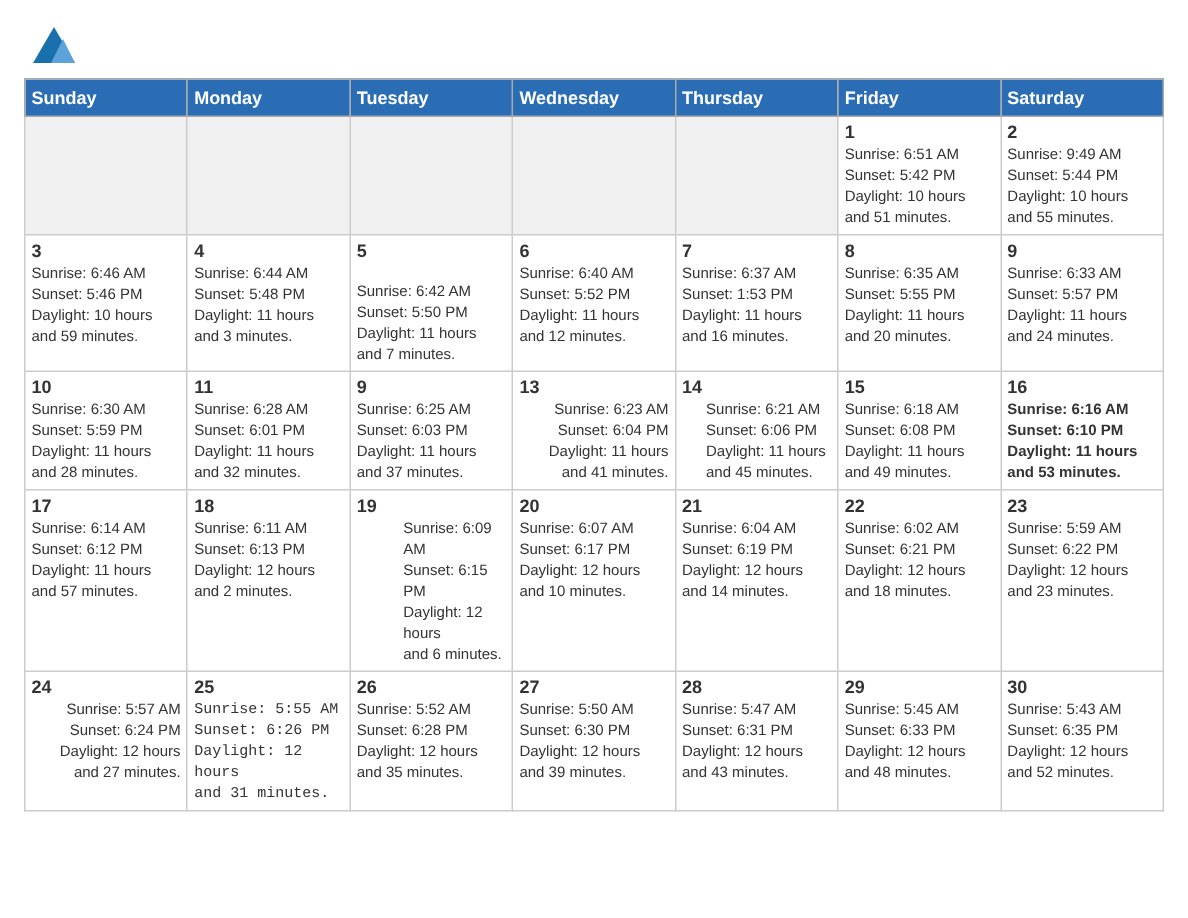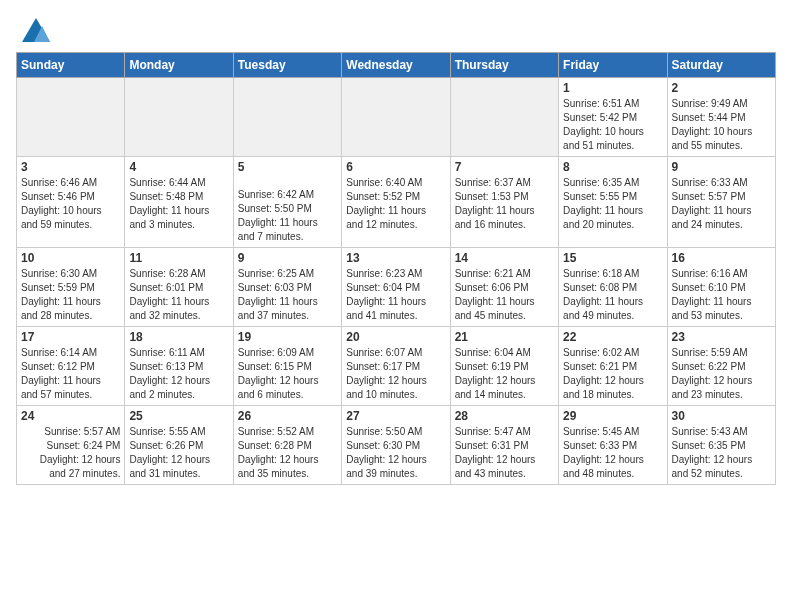--- a/index.html
+++ b/index.html
@@ -205,42 +205,42 @@
         </td>
         <td>
           <span class="day-num">9</span>
           <div class="day-info" style="white-space: pre-line;">Sunrise: 6:25 AM
 Sunset: 6:03 PM
 Daylight: 11 hours
 and 37 minutes.</div>
         </td>
         <td>
           <span class="day-num">13</span>
-          <div class="day-info" style="white-space: pre-line;">Sunrise: 6:23 AM
+          <div class="day-info" style="white-space: pre-line; text-align: right;">Sunrise: 6:23 AM
 Sunset: 6:04 PM
 Daylight: 11 hours
 and 41 minutes.</div>
         </td>
         <td>
           <span class="day-num">14</span>
-          <div class="day-info" style="white-space: pre-line;">Sunrise: 6:21 AM
+          <div class="day-info" style="white-space: pre-line; margin-left: 16px;">Sunrise: 6:21 AM
 Sunset: 6:06 PM
 Daylight: 11 hours
 and 45 minutes.</div>
         </td>
         <td>
           <span class="day-num">15</span>
           <div class="day-info" style="white-space: pre-line;">Sunrise: 6:18 AM
 Sunset: 6:08 PM
 Daylight: 11 hours
 and 49 minutes.</div>
         </td>
         <td>
           <span class="day-num">16</span>
-          <div class="day-info" style="white-space: pre-line;">Sunrise: 6:16 AM
+          <div class="day-info" style="white-space: pre-line; font-weight: bold;">Sunrise: 6:16 AM
 Sunset: 6:10 PM
 Daylight: 11 hours
 and 53 minutes.</div>
         </td>
       </tr>
       <tr>
         <td>
           <span class="day-num">17</span>
           <div class="day-info" style="white-space: pre-line;">Sunrise: 6:14 AM
 Sunset: 6:12 PM
@@ -249,21 +249,21 @@
         </td>
         <td>
           <span class="day-num">18</span>
           <div class="day-info" style="white-space: pre-line;">Sunrise: 6:11 AM
 Sunset: 6:13 PM
 Daylight: 12 hours
 and 2 minutes.</div>
         </td>
         <td>
           <span class="day-num">19</span>
-          <div class="day-info" style="white-space: pre-line;">Sunrise: 6:09 AM
+          <div class="day-info" style="white-space: pre-line; margin-left: 31px;">Sunrise: 6:09 AM
 Sunset: 6:15 PM
 Daylight: 12 hours
 and 6 minutes.</div>
         </td>
         <td>
           <span class="day-num">20</span>
           <div class="day-info" style="white-space: pre-line;">Sunrise: 6:07 AM
 Sunset: 6:17 PM
 Daylight: 12 hours
 and 10 minutes.</div>
@@ -293,21 +293,21 @@
       <tr>
         <td>
           <span class="day-num">24</span>
           <div class="day-info" style="white-space: pre-line; text-align: right;">Sunrise: 5:57 AM
 Sunset: 6:24 PM
 Daylight: 12 hours
 and 27 minutes.</div>
         </td>
         <td>
           <span class="day-num">25</span>
-          <div class="day-info" style="white-space: pre-line;">Sunrise: 5:55 AM
+          <div class="day-info" style="white-space: pre-line; font-family: Liberation Mono, monospace;">Sunrise: 5:55 AM
 Sunset: 6:26 PM
 Daylight: 12 hours
 and 31 minutes.</div>
         </td>
         <td>
           <span class="day-num">26</span>
           <div class="day-info" style="white-space: pre-line;">Sunrise: 5:52 AM
 Sunset: 6:28 PM
 Daylight: 12 hours
 and 35 minutes.</div>

